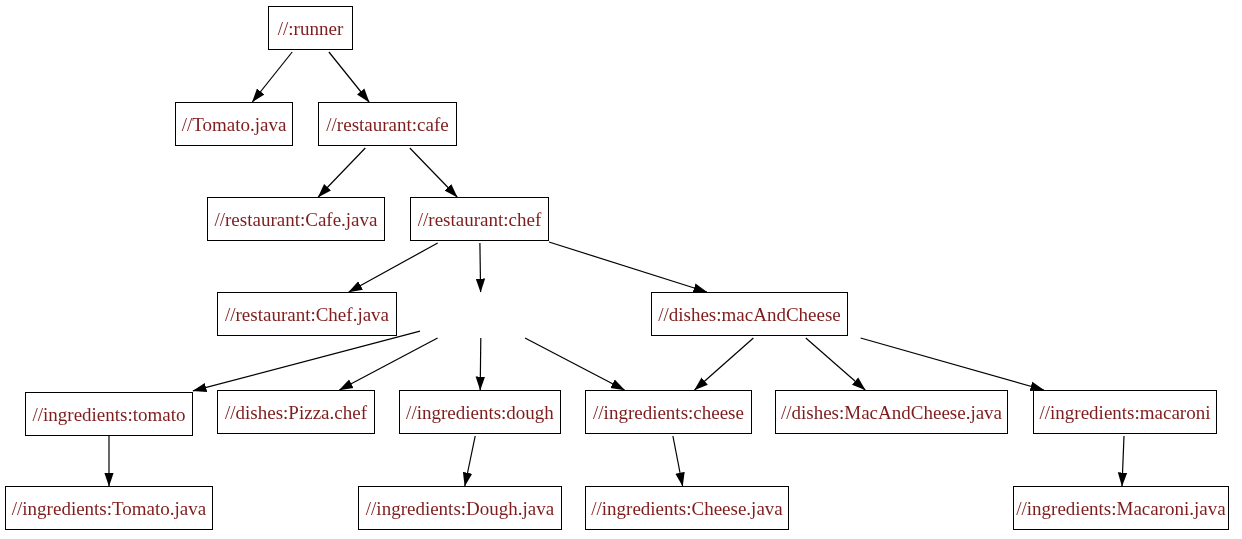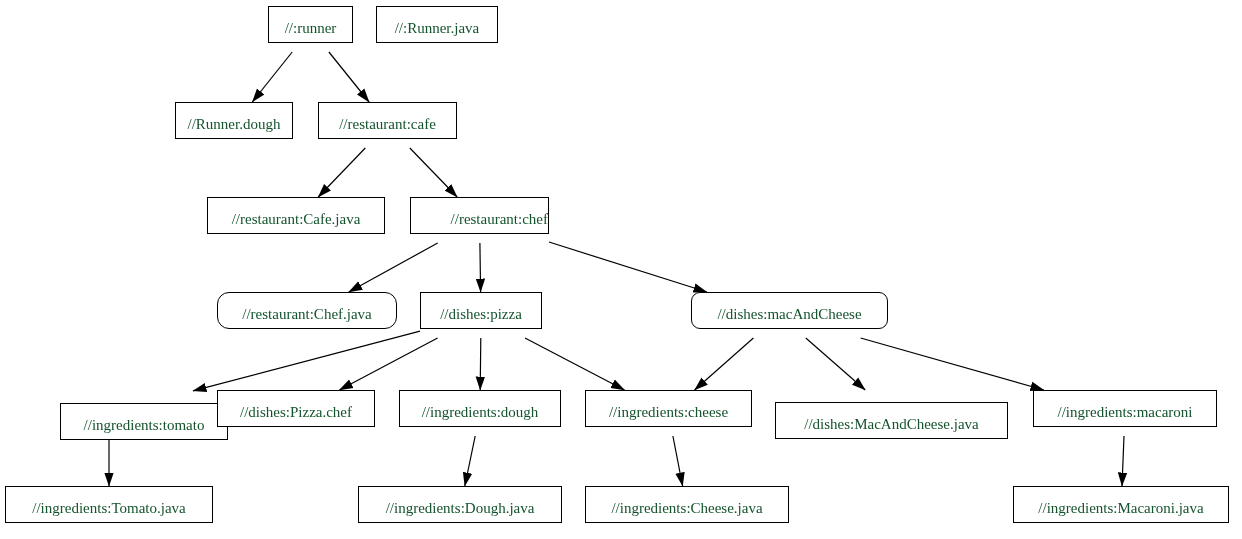--- a/index.html
+++ b/index.html
@@ -23,25 +23,25 @@
     height: 539px;
     pointer-events: none;
   }
   #edges-layer line {
     stroke: #000000;
     stroke-width: 1.2;
   }
   .node {
     position: absolute;
     box-sizing: border-box;
-    height: 37px;
+    height: 44px;
     border: 1.2px solid #000000;
     background: #ffffff;
-    color: #14532d;
-    font-size: 15px;
+    color: #7f1d1d;
+    font-size: 19px;
     line-height: 43px;
     text-align: center;
     white-space: nowrap;
     overflow: visible;
   }
 </style>
 </head>
 <body>
 
 <div id="canvas">
@@ -68,32 +68,30 @@
         <line x1="805.8" y1="338.0" x2="865.2" y2="390.0" marker-end="url(#arrowhead)"></line>
         <line x1="860.6" y1="338.0" x2="1043.9" y2="390.0" marker-end="url(#arrowhead)"></line>
         <line x1="109.0" y1="436.0" x2="109.0" y2="486.0" marker-end="url(#arrowhead)"></line>
         <line x1="475.2" y1="436.0" x2="464.8" y2="486.0" marker-end="url(#arrowhead)"></line>
         <line x1="672.9" y1="436.0" x2="682.6" y2="486.0" marker-end="url(#arrowhead)"></line>
         <line x1="1124.0" y1="436.0" x2="1122.0" y2="486.0" marker-end="url(#arrowhead)"></line>
       </g>
   </svg>
 
   <div class="node" style="left: 268px; top: 6px; width: 85px;">//:runner</div>
-  <div class="node" style="left: 376px; top: 6px; width: 122px;">//:Runner.java</div>
-  <div class="node" style="left: 175px; top: 102px; width: 118px;">//Runner.dough</div>
+  <div class="node" style="left: 175px; top: 102px; width: 118px;">//Tomato.java</div>
   <div class="node" style="left: 318px; top: 102px; width: 139px;">//restaurant:cafe</div>
   <div class="node" style="left: 207px; top: 197px; width: 178px;">//restaurant:Cafe.java</div>
-  <div class="node" style="left: 410px; top: 197px; width: 139px; text-align: right;">//restaurant:chef</div>
-  <div class="node" style="left: 217px; top: 292px; width: 180px; border-radius: 12px;">//restaurant:Chef.java</div>
-  <div class="node" style="left: 420px; top: 292px; width: 122px;">//dishes:pizza</div>
-  <div class="node" style="left: 691px; top: 292px; width: 197px; border-radius: 9px;">//dishes:macAndCheese</div>
-  <div class="node" style="left: 25px; top: 403px; width: 168px; margin-left: 35px;">//ingredients:tomato</div>
+  <div class="node" style="left: 410px; top: 197px; width: 139px;">//restaurant:chef</div>
+  <div class="node" style="left: 217px; top: 292px; width: 180px;">//restaurant:Chef.java</div>
+  <div class="node" style="left: 651px; top: 292px; width: 197px;">//dishes:macAndCheese</div>
+  <div class="node" style="left: 25px; top: 392px; width: 168px;">//ingredients:tomato</div>
   <div class="node" style="left: 217px; top: 390px; width: 158px;">//dishes:Pizza.chef</div>
   <div class="node" style="left: 399px; top: 390px; width: 162px;">//ingredients:dough</div>
   <div class="node" style="left: 585px; top: 390px; width: 167px;">//ingredients:cheese</div>
-  <div class="node" style="left: 775px; top: 390px; width: 233px; margin-top: 12px;">//dishes:MacAndCheese.java</div>
+  <div class="node" style="left: 775px; top: 390px; width: 233px;">//dishes:MacAndCheese.java</div>
   <div class="node" style="left: 1033px; top: 390px; width: 184px; font-family: Liberation Serif, serif;">//ingredients:macaroni</div>
   <div class="node" style="left: 5px; top: 486px; width: 208px;">//ingredients:Tomato.java</div>
   <div class="node" style="left: 358px; top: 486px; width: 204px;">//ingredients:Dough.java</div>
   <div class="node" style="left: 585px; top: 486px; width: 204px;">//ingredients:Cheese.java</div>
   <div class="node" style="left: 1013px; top: 486px; width: 216px;">//ingredients:Macaroni.java</div>
 
 </div>
 
 </body></html>

